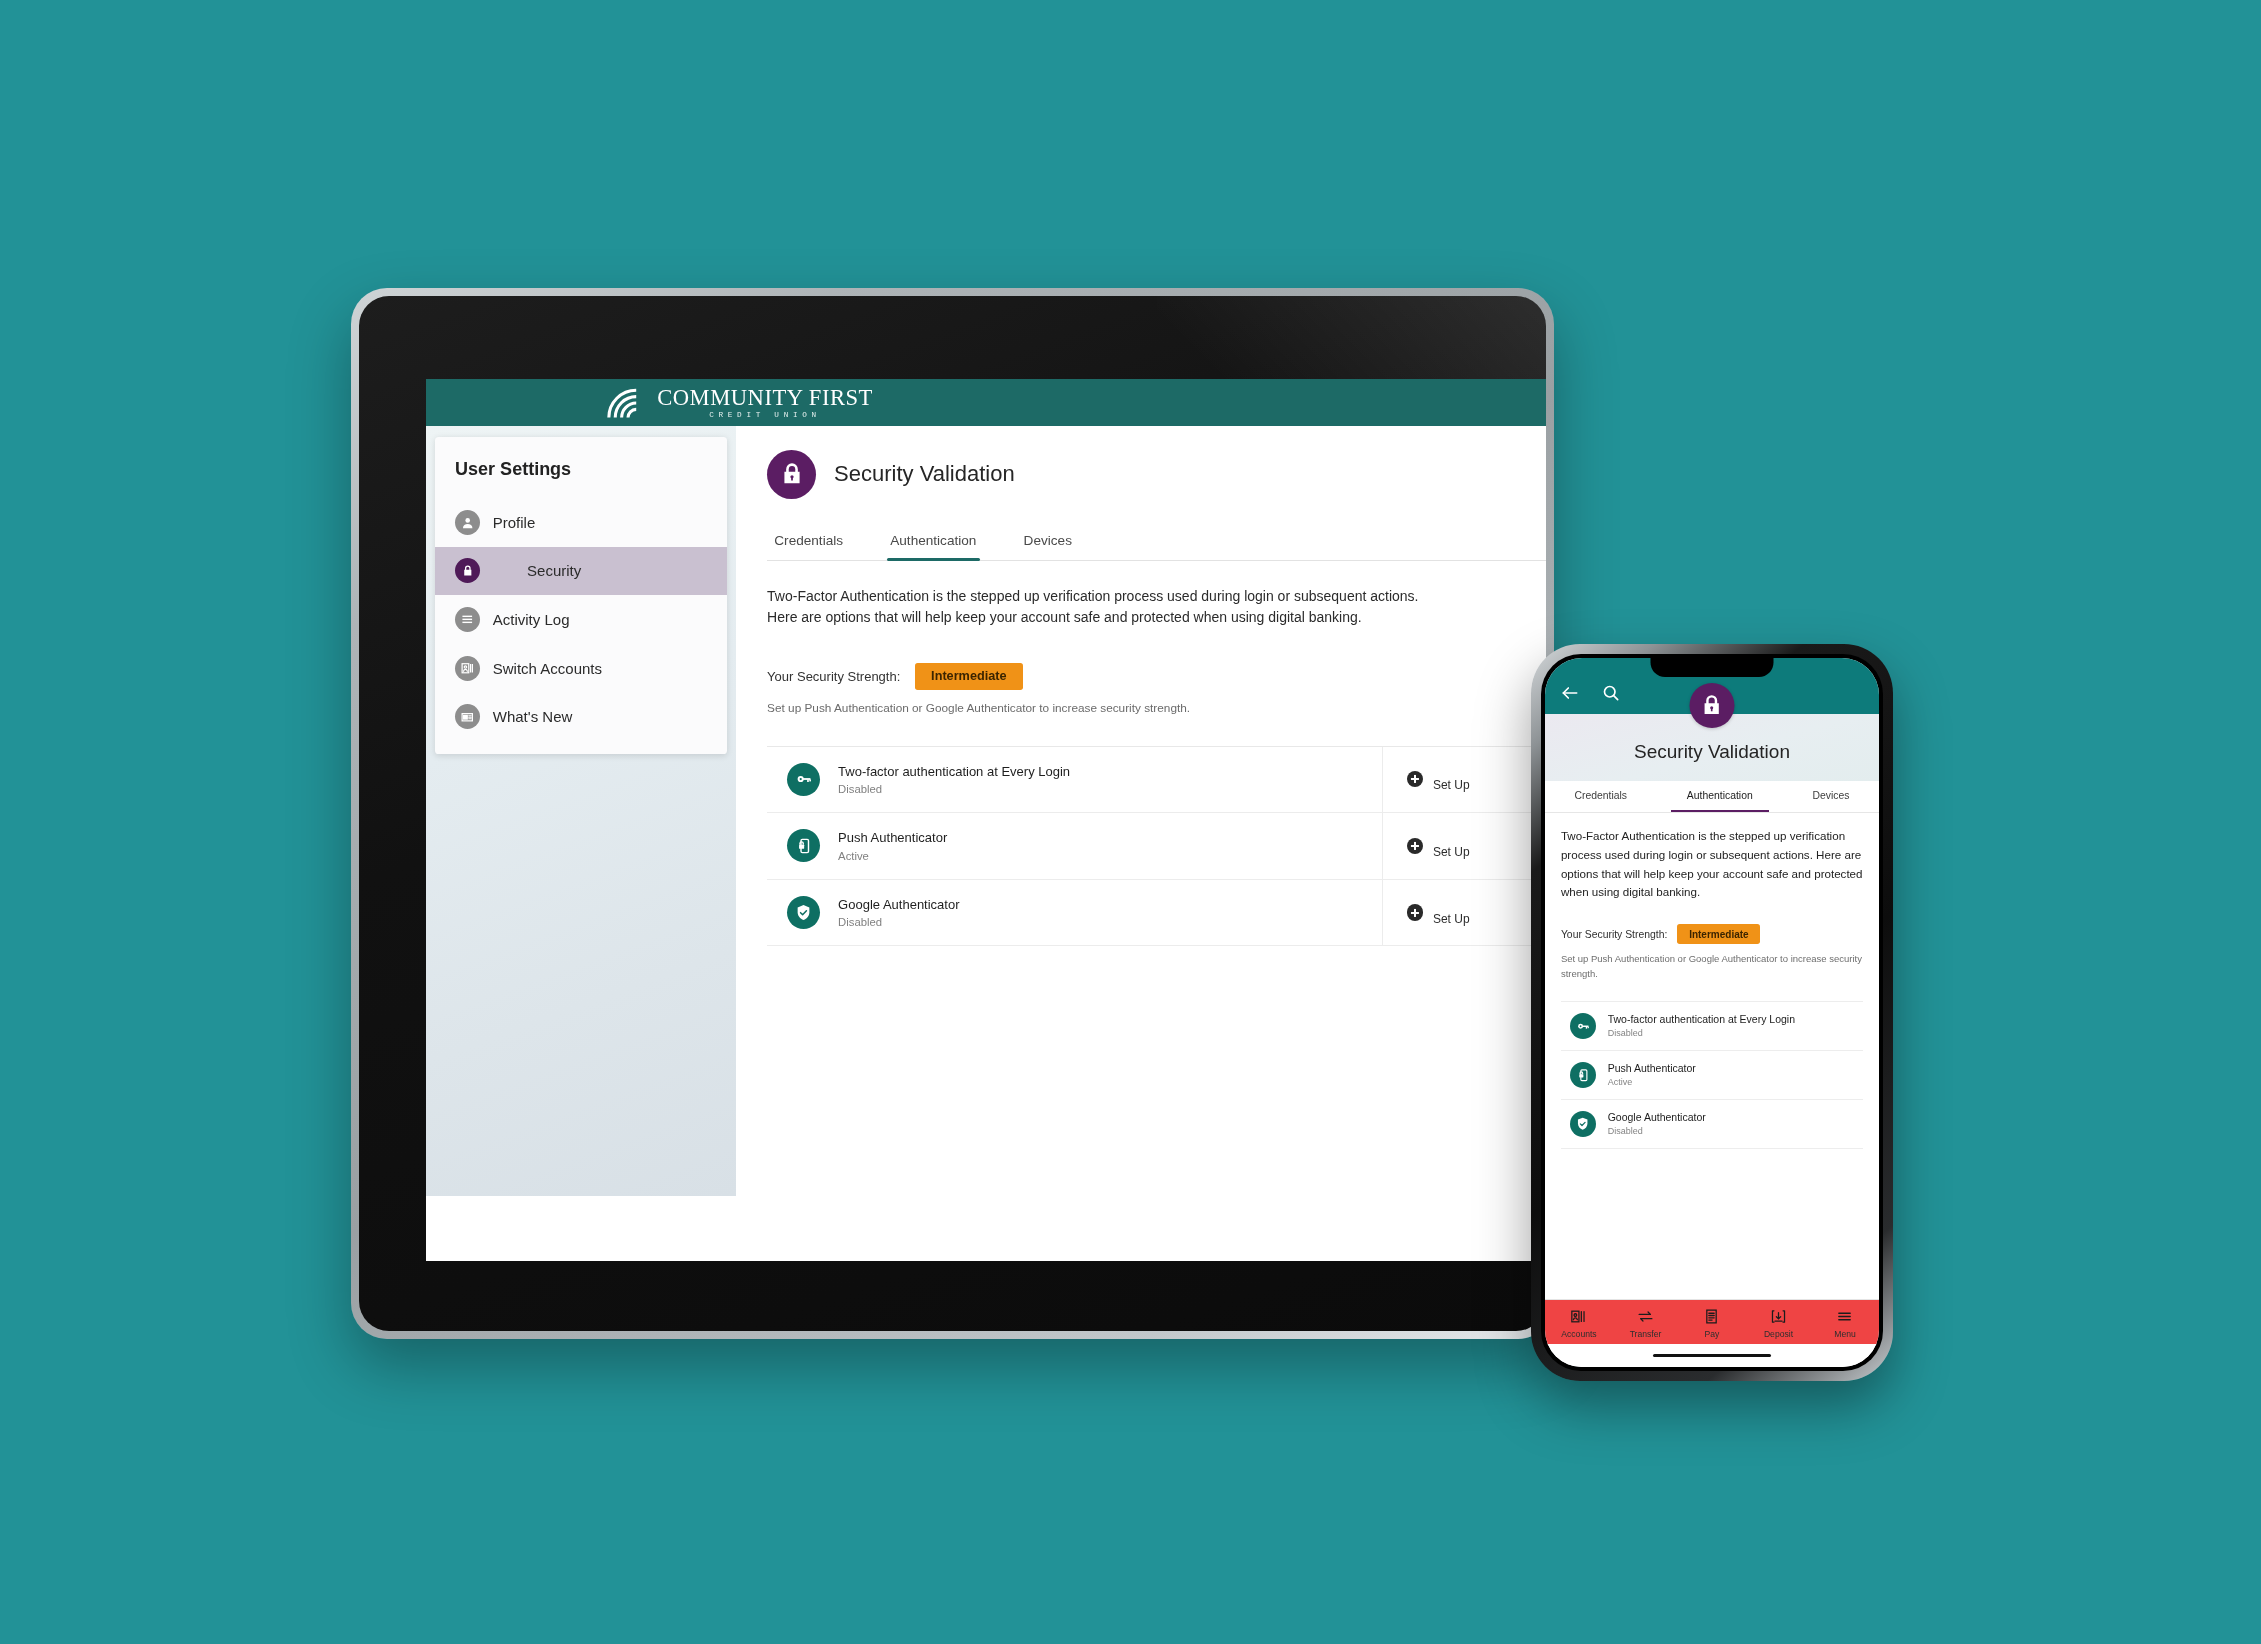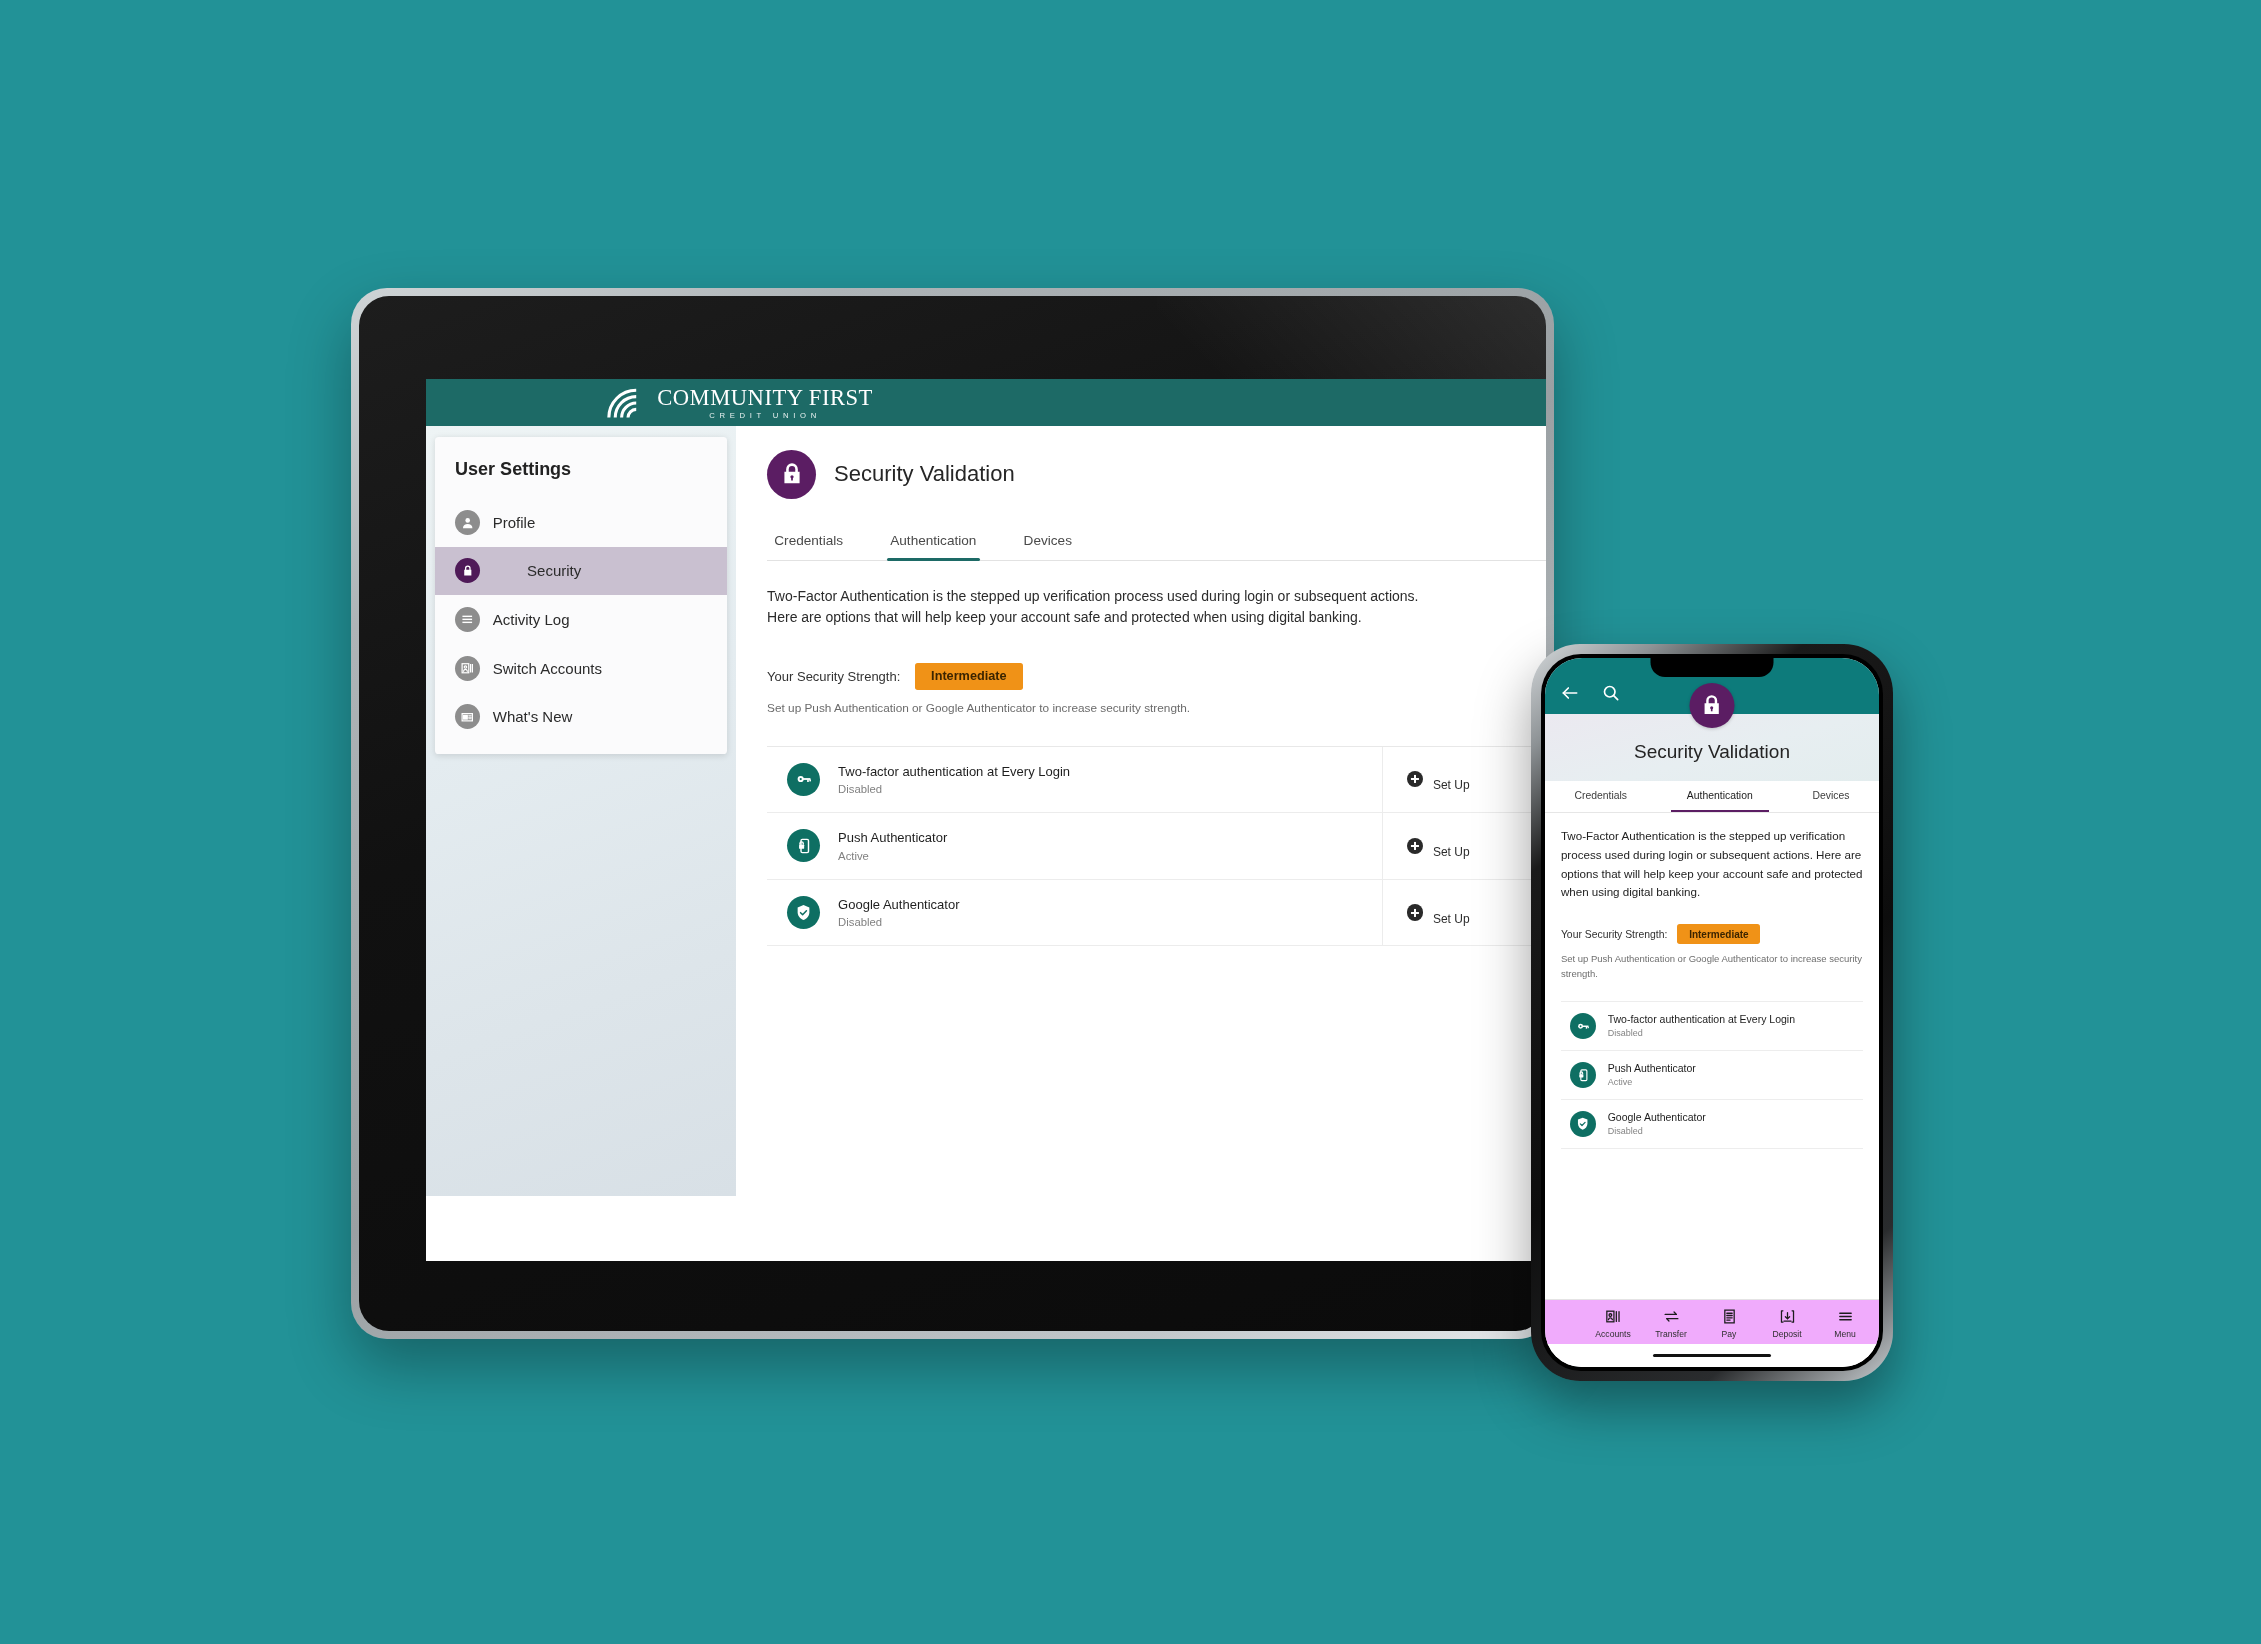--- a/index.html
+++ b/index.html
@@ -55,21 +55,21 @@
   }
   .logo-mark { width: 42px; height: 31px; display: block; }
   .logo-text { display: flex; flex-direction: column; line-height: 1; }
   .logo-title {
     font-family: "Liberation Serif", serif;
     font-size: 22.6px; color: #fff; letter-spacing: 0.5px;
     font-variant: small-caps; font-weight: 400;
     white-space: nowrap;
   }
   .logo-sub {
-    font-family: Liberation Sans, sans-serif;
+    font-family: Liberation Mono, monospace;
     font-size: 7.7px; color: #e8f2f1; letter-spacing: 4.7px;
     margin-top: 2.7px; white-space: nowrap;
   }
 
   
   .dialog-top {
     height: 65px; background: #fff;
     position: relative; border-bottom: 0.9px solid #ececec;
   }
   .dialog-title {
@@ -273,22 +273,22 @@
     border-bottom: 0.9px solid #ededed;
   }
   .ph-opt-ico {
     width: 26px; height: 26px; border-radius: 50%;
     background: #0e6f63; flex: 0 0 26px;
     display: flex; align-items: center; justify-content: center;
   }
   .ph-opt-name { font-size: 10.5px; color: #1c1c1c; margin-bottom: 2.7px; }
   .ph-opt-status { font-size: 9px; color: #848484; }
   .ph-nav {
-    border-top: 0.9px solid #e4e4e4; background: #f0abfc;
-    display: flex; justify-content: flex-end; align-items: flex-start;
+    border-top: 0.9px solid #e4e4e4; background: #ef4444;
+    display: flex; justify-content: space-between; align-items: flex-start;
     padding: 8.1px 5.4px 5.4px 5.4px; flex: 0 0 auto;
   }
   .ph-nav-item {
     display: flex; flex-direction: column; align-items: center; gap: 3.6px;
     cursor: pointer; width: 58px;
   }
   .ph-nav-label { font-size: 8.6px; color: #2e2e2e; }
   .ph-home-bar {
     height: 23.5px; background: #fff;
     display: flex; align-items: center; justify-content: center;

